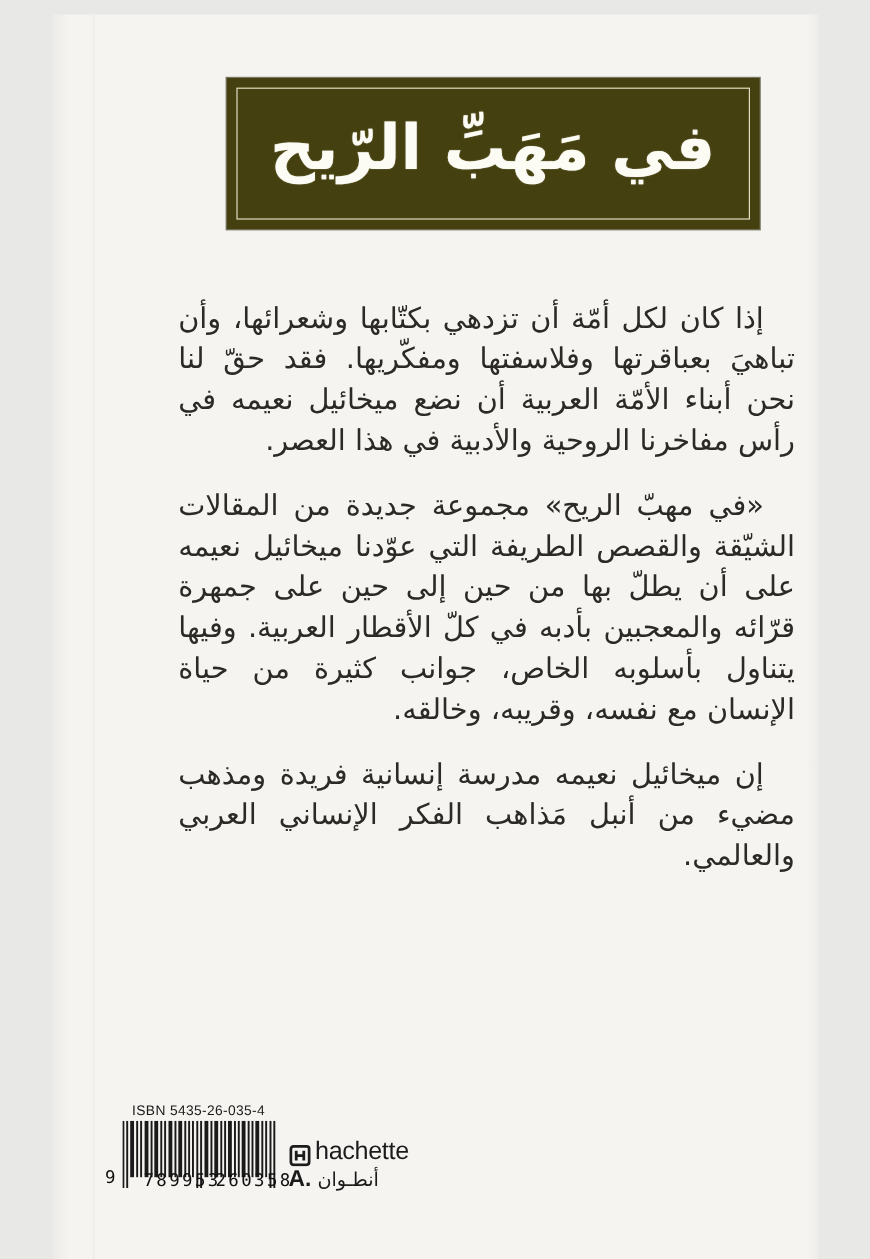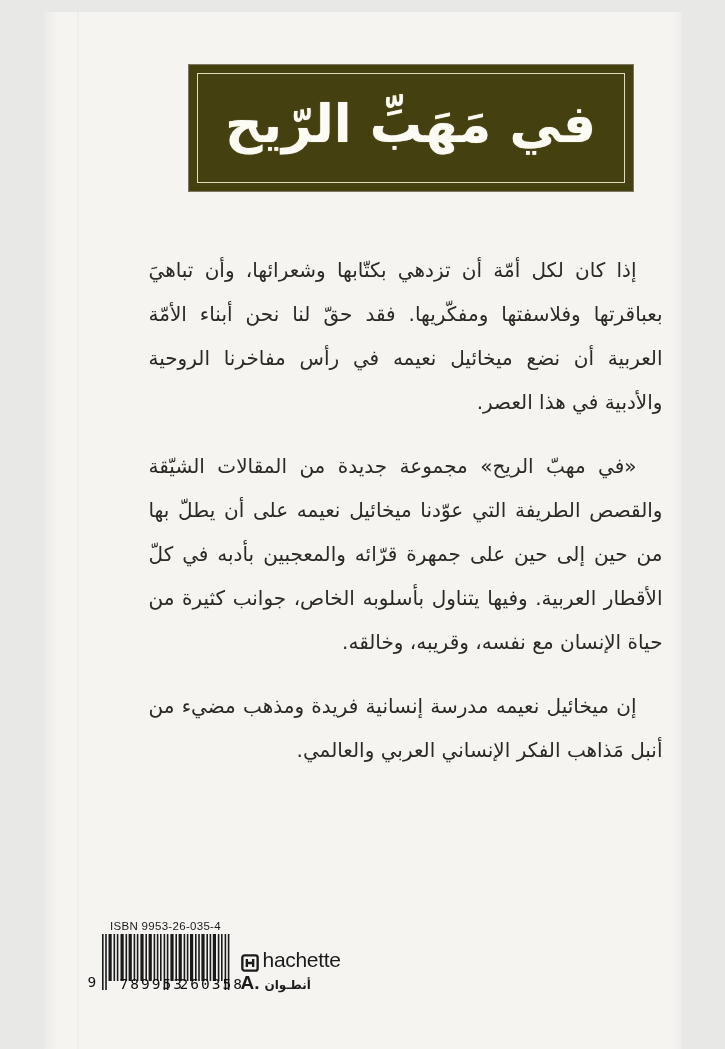--- a/index.html
+++ b/index.html
@@ -56,22 +56,22 @@
   }
 
   
   .body-text {
     position: absolute;
     left: 105px; top: 236px;
     width: 514px;
     direction: rtl;
     text-align: justify;
     color: #2c2a26;
-    font-size: 20px;
-    line-height: 44px;
+    font-size: 24px;
+    line-height: 34px;
   }
   .body-text p {
     margin: 0 0 20px 0;
     text-indent: 26px; 
   }
 
   
   .barcode-block {
     position: absolute;
     left: 44px; top: 908px;
@@ -128,44 +128,43 @@
     gap: 5px;
     margin-top: 0px;
   }
   .a-initial {
     font-family: "Liberation Sans", sans-serif;
     font-weight: bold;
     font-size: 19px;
   }
   .arabic-name {
     direction: rtl;
-    font-size: 12px;
+    font-size: 16px;
     letter-spacing: 0.5px;
-    font-weight: bold;
   }
 </style>
 </head>
 <body>
 
 <div class="page">
   <div class="crease"></div>
 
   <div class="title-box">
     <div class="inner-frame"></div>
     <div class="title-text">في مَهَبِّ الرّيح</div>
   </div>
 
   <div class="body-text">
     <p>إذا كان لكل أمّة أن تزدهي بكتّابها وشعرائها، وأن تباهيَ بعباقرتها وفلاسفتها ومفكّريها. فقد حقّ لنا نحن أبناء الأمّة العربية أن نضع ميخائيل نعيمه في رأس مفاخرنا الروحية والأدبية في هذا العصر.</p>
     <p>«في مهبّ الريح» مجموعة جديدة من المقالات الشيّقة والقصص الطريفة التي عوّدنا ميخائيل نعيمه على أن يطلّ بها من حين إلى حين على جمهرة قرّائه والمعجبين بأدبه في كلّ الأقطار العربية. وفيها يتناول بأسلوبه الخاص، جوانب كثيرة من حياة الإنسان مع نفسه، وقريبه، وخالقه.</p>
     <p>إن ميخائيل نعيمه مدرسة إنسانية فريدة ومذهب مضيء من أنبل مَذاهب الفكر الإنساني العربي والعالمي.</p>
   </div>
 
   <div class="barcode-block">
-    <div class="isbn-label">ISBN 9953-26-035-4</div>
+    <div class="isbn-label">ISBN 5435-26-035-4</div>
     <svg class="bars" width="128" height="56" viewBox="0 0 128 56">
       <g fill="#1a1a1a">
 
         <rect x="0" y="0" width="1.6" height="56"></rect>
           <rect x="3.2" y="0" width="1.6" height="56"></rect>
 
         <rect x="6.5" y="0" width="3.2" height="47"></rect>
         <rect x="11.5" y="0" width="1.6" height="47"></rect>
         <rect x="14.8" y="0" width="1.6" height="47"></rect>
         <rect x="18.5" y="0" width="3.2" height="47"></rect>

